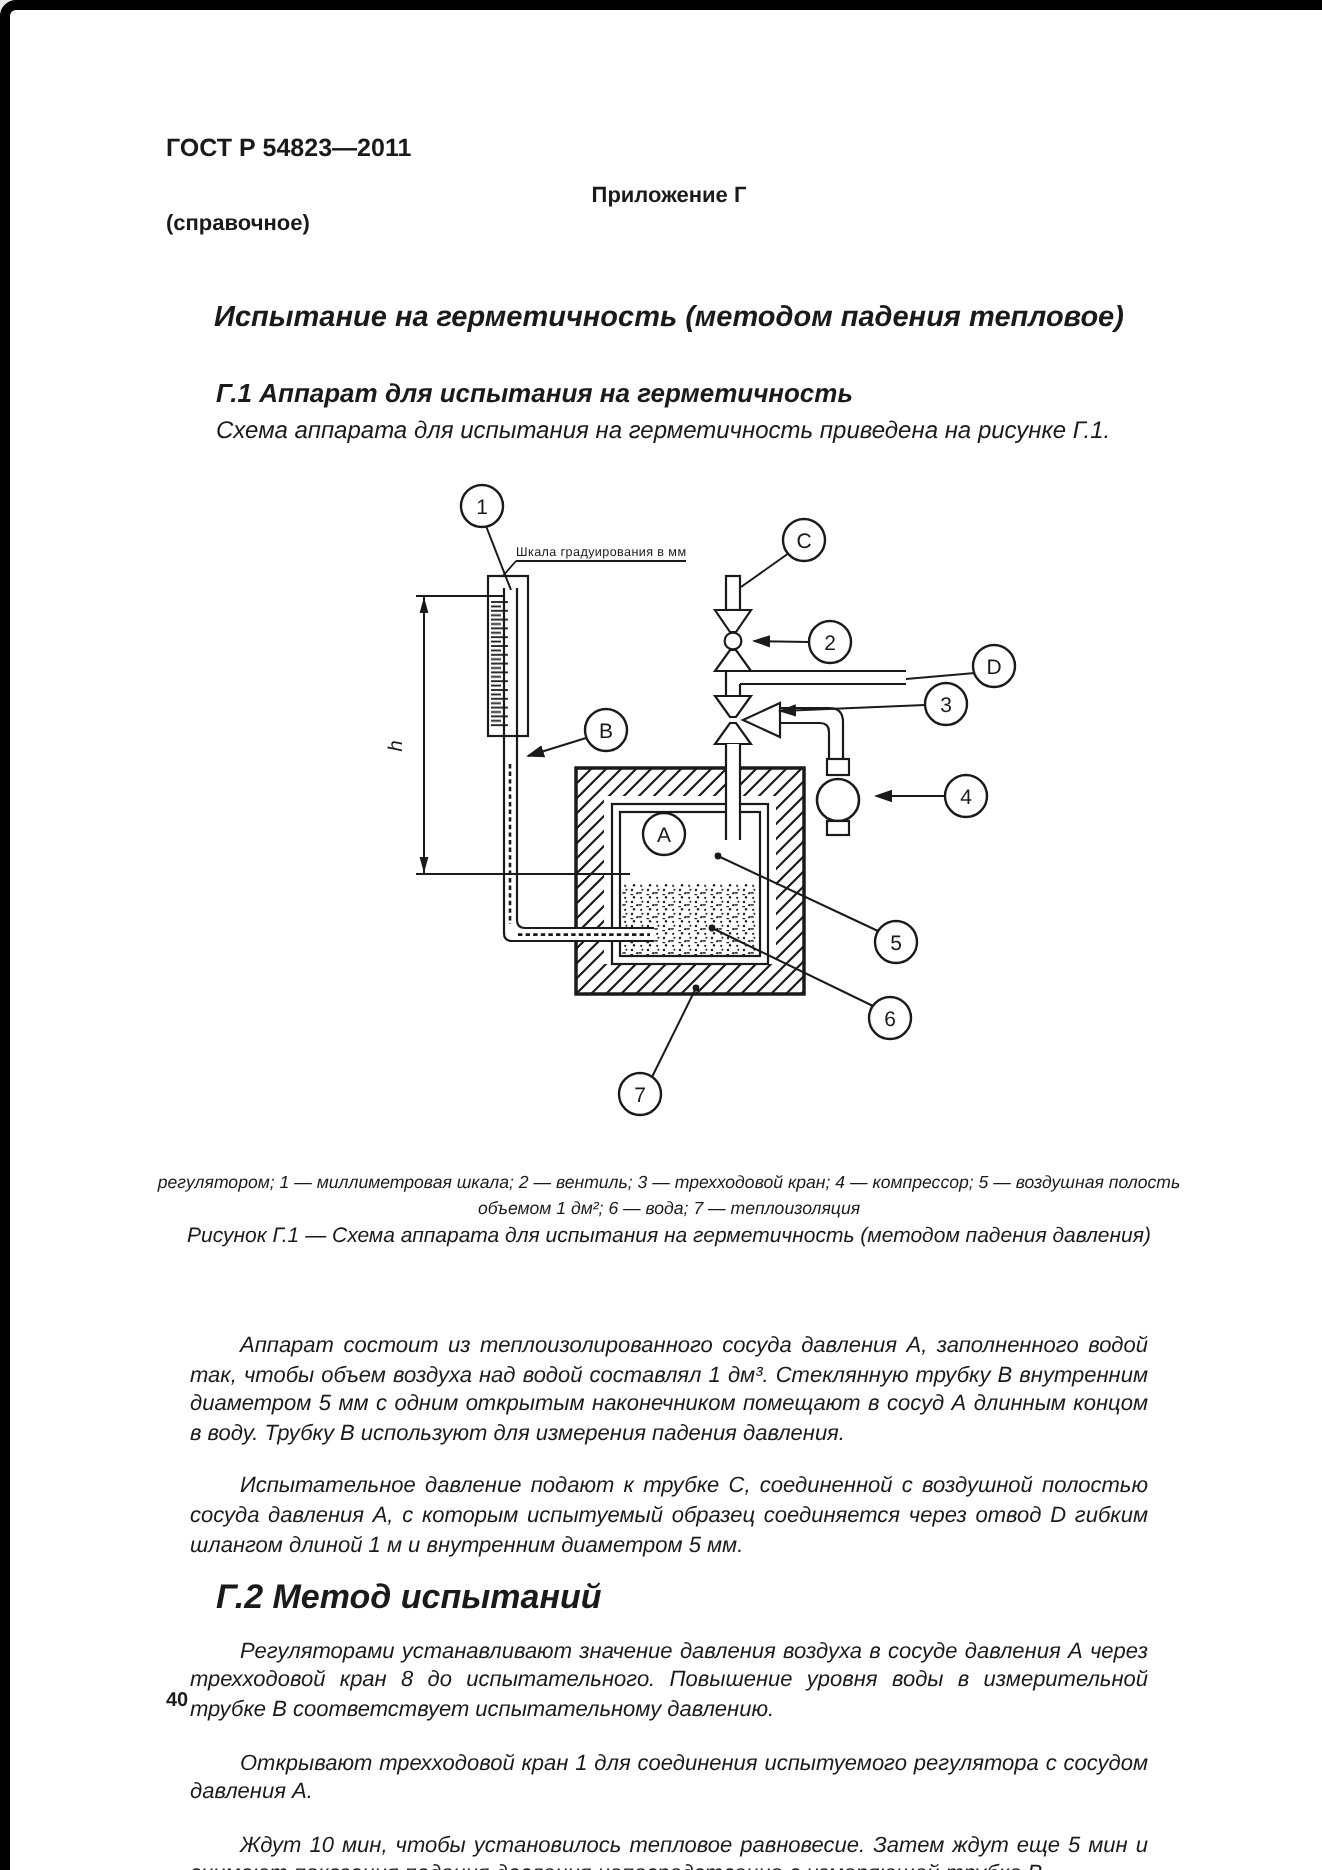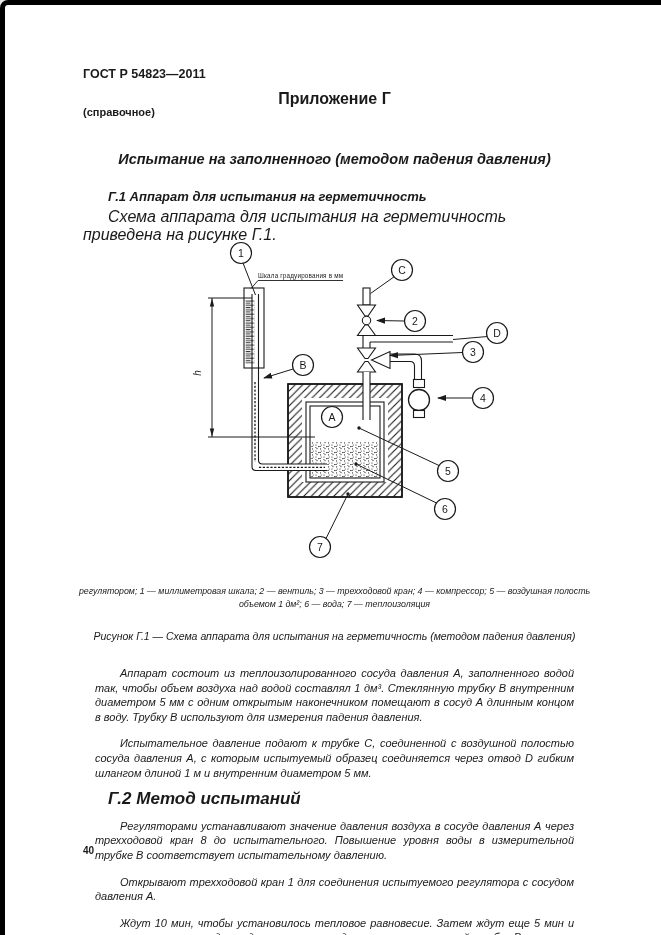--- a/index.html
+++ b/index.html
@@ -3,46 +3,46 @@
 <meta charset="utf-8">
 <style>
   html,body{margin:0;padding:0;background:#e8e8e8;}
   .page{
     position:relative;width:659px;height:933px;background:#ffffff;
     border:5px solid #000000;border-radius:8px;overflow:hidden;
     font-family:"Liberation Sans",sans-serif;color:#1a1a1a;
   }
   .abs{position:absolute;}
   .doc-number{left:78px;top:62px;font-size:12.5px;font-weight:bold;}
-  .appendix{left:78px;right:78px;top:87px;text-align:center;font-size:16px;font-weight:bold;line-height:13px;}
+  .appendix{left:78px;right:78px;top:87px;text-align:center;font-size:11px;font-weight:bold;line-height:13px;}
   .appendix-note{left:78px;right:78px;top:101px;text-align:left;font-size:11px;font-weight:bold;}
   .main-title{left:40px;right:40px;top:146px;text-align:center;font-size:14.5px;font-weight:bold;font-style:italic;}
   .h-g1{left:78px;right:78px;top:184px;font-size:13px;font-weight:bold;font-style:italic;text-indent:25px;}
-  .g1-intro{left:78px;right:78px;top:203px;font-size:16px;font-style:italic;text-indent:25px;}
+  .g1-intro{left:78px;right:78px;top:203px;font-size:12px;font-style:italic;text-indent:25px;}
   .legend{left:66px;right:66px;top:580px;text-align:center;font-size:8.8px;font-style:italic;line-height:12.8px;}
-  .caption{left:66px;right:66px;top:625px;text-align:center;font-size:10.5px;font-style:italic;}
+  .caption{left:66px;right:66px;top:607px;text-align:center;font-size:10.5px;font-style:italic;}
   .bodytext{left:78px;right:78px;top:649px;font-size:11px;font-style:italic;line-height:14.6px;}
   .bodytext p{margin:12px;text-indent:25px;text-align:justify;}
   .h-g2{font-size:17px;font-weight:bold;font-style:italic;text-indent:25px;margin:8px 0 7px 0;}
   .page-number{left:78px;top:840px;font-size:10px;font-weight:bold;}
   svg{overflow:visible;}
   svg text{font-family:"Liberation Sans",sans-serif;fill:#1a1a1a;}
   .callout-label{font-size:10.5px;}
   .tiny-label{font-size:6.3px;letter-spacing:.2px;}
   .dim-label{font-size:10px;font-style:italic;}
 </style>
 </head>
 <body>
 
 <div class="page">
 
   <div class="abs doc-number">ГОСТ Р 54823—2011</div>
   <div class="abs appendix">Приложение Г</div>
   <div class="abs appendix-note">(справочное)</div>
-  <div class="abs main-title">Испытание на заполненного (методом падения давления)</div>
+  <div class="abs main-title">Испытание на герметичность (методом падения тепловое)</div>
   <div class="abs h-g1">Г.1 Аппарат для испытания на герметичность</div>
   <div class="abs g1-intro">Схема аппарата для испытания на герметичность приведена на рисунке Г.1.</div>
 
   <svg class="abs" style="left:150px;top:235px;" width="400" height="330" viewBox="0 0 400 330">
     <defs>
       <marker id="arr" markerWidth="9" markerHeight="7" refX="8" refY="3.5" orient="auto">
         <polygon points="0,0.4 9,3.5 0,6.6" fill="#1a1a1a"></polygon>
       </marker>
       <pattern id="hatch" width="7.5" height="7.5" patternUnits="userSpaceOnUse">
         <path d="M0,7.5 L7.5,0 M-1.9,1.9 L1.9,-1.9 M5.6,9.4 L9.4,5.6" stroke="#1a1a1a" stroke-width="1.1" fill="none"></path>

